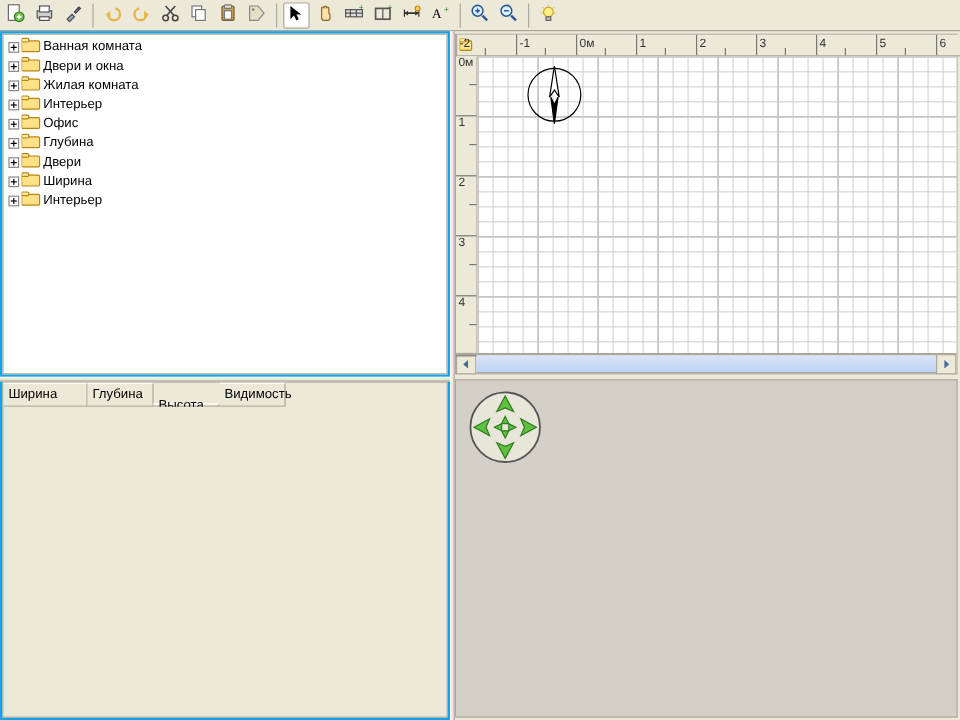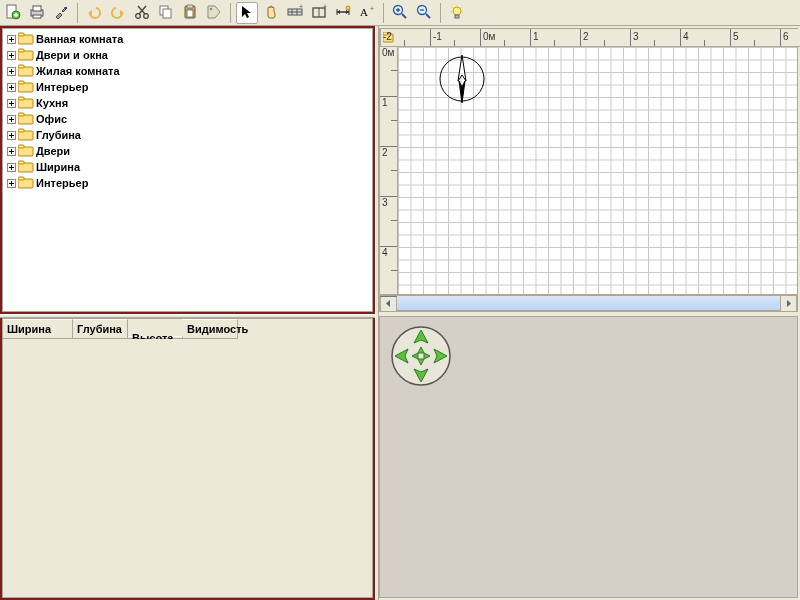--- a/index.html
+++ b/index.html
@@ -42,22 +42,21 @@
   
   .main {
     flex: 1;
     display: flex;
     min-height: 0;
   }
   .left-pane {
     width: 375px;
     display: flex;
     flex-direction: column;
-    background: #7f1d1d;
-    font-weight: bold;
+    background: #0ea5e9;
   }
   .splitter-v {
     width: 4px;
     background: #ece9d8;
     border-left: 1px solid #fff;
     border-right: 1px solid #aca899;
     cursor: col-resize;
   }
   .right-pane {
     flex: 1;
@@ -410,28 +409,20 @@
             </svg></span>
           <span>Жилая комната</span>
         </div>
         <div class="tree-item">
           <span class="tree-plus"></span>
           <span><svg class="folder-icon" viewBox="0 0 16 13">
               <rect x="0" y="3" width="15" height="9" rx="1" fill="#ffe18a" stroke="#b8860b"></rect>
               <rect x="0" y="1" width="6" height="3" rx="1" fill="#ffe9a8" stroke="#b8860b"></rect>
             </svg></span>
           <span>Интерьер</span>
-        </div>
-        <div class="tree-item">
-          <span class="tree-plus"></span>
-          <span><svg class="folder-icon" viewBox="0 0 16 13">
-              <rect x="0" y="3" width="15" height="9" rx="1" fill="#ffe18a" stroke="#b8860b"></rect>
-              <rect x="0" y="1" width="6" height="3" rx="1" fill="#ffe9a8" stroke="#b8860b"></rect>
-            </svg></span>
-          <span>Кухня</span>
         </div>
         <div class="tree-item">
           <span class="tree-plus"></span>
           <span><svg class="folder-icon" viewBox="0 0 16 13">
               <rect x="0" y="3" width="15" height="9" rx="1" fill="#ffe18a" stroke="#b8860b"></rect>
               <rect x="0" y="1" width="6" height="3" rx="1" fill="#ffe9a8" stroke="#b8860b"></rect>
             </svg></span>
           <span>Офис</span>
         </div>
         <div class="tree-item">

